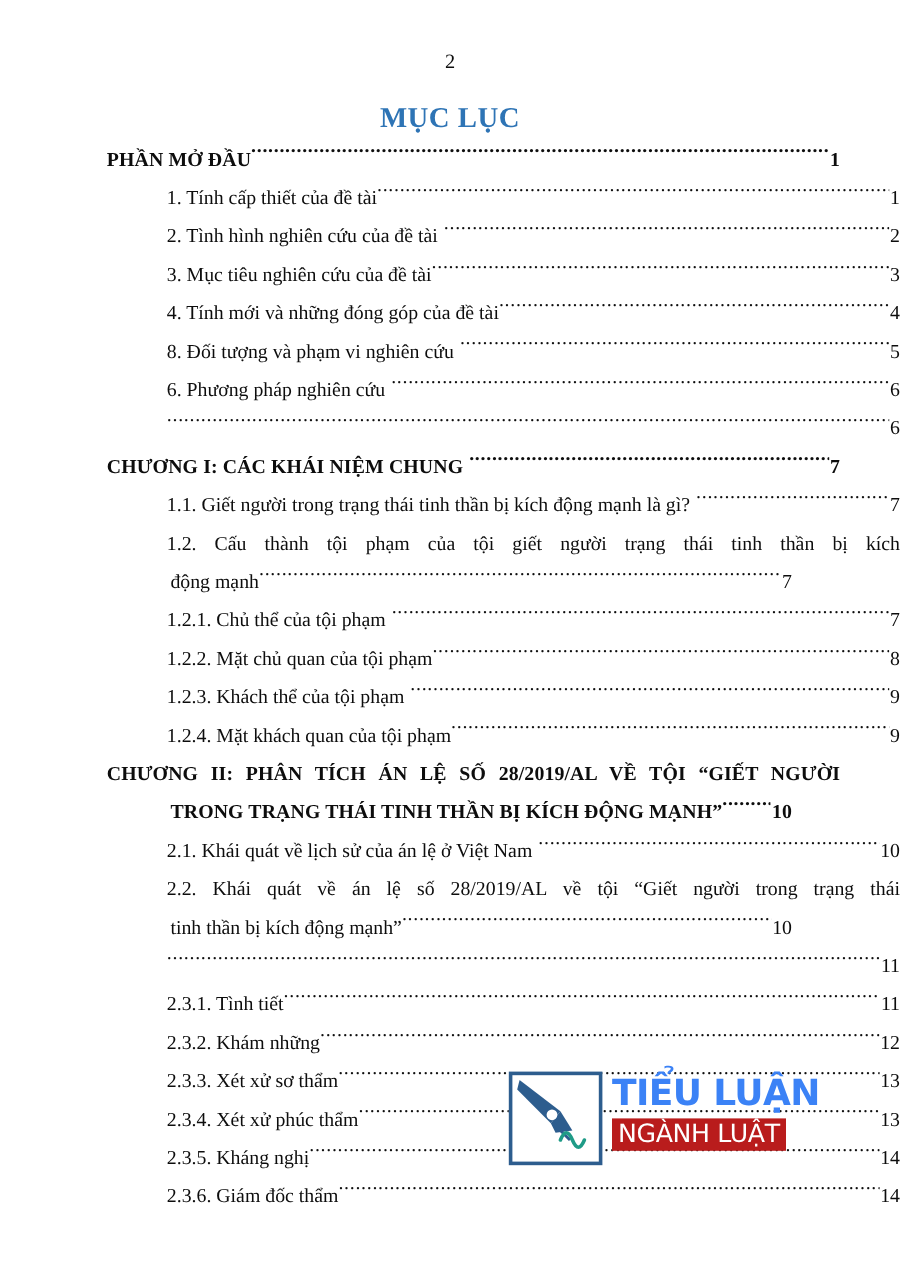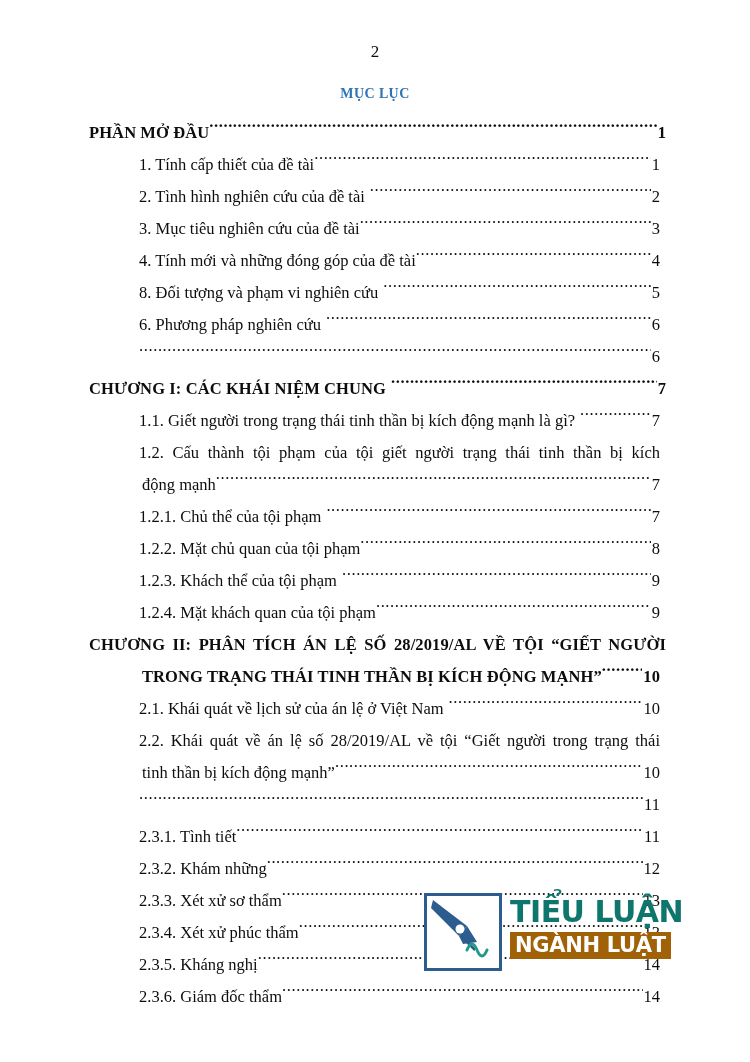--- a/index.html
+++ b/index.html
@@ -31,21 +31,21 @@
     color: #0d0d0d;
   }
 
   
   .toc-title {
     position: absolute;
     top: 86px;
     left: 0;
     width: 750px;
     text-align: center;
-    font-size: 14px;
+    font-size: 24px;
     font-weight: bold;
     letter-spacing: 0.4px;
     color: #2E74B5;
   }
 
   
   .toc-list {
     position: absolute;
     top: 117px;
     left: 0;
@@ -59,28 +59,27 @@
     display: flex;
     align-items: baseline;
     white-space: nowrap;
     font-size: 16.5px;
     color: #0d0d0d;
   }
 
   
   .toc-row.level0 {
     padding-left: 89px;
-    padding-right: 84px;
+    padding-right: 50px;
     font-weight: bold;
     letter-spacing: 0.1px;
   }
   
   .toc-row.level1 {
     padding-left: 139px;
-    padding-right: 90px;
   }
   
   .toc-row.cont {
     padding-left: 118px;
     padding-right: 90px;
     margin-left: 24px;
   }
   .toc-row.cont.bold { font-weight: bold; letter-spacing: 0.1px; }
 
   .toc-text {
@@ -144,31 +143,31 @@
     position: absolute;
     left: 86px;
     top: 2px;
     width: 170px;
   }
   .logo-word-top {
     font-family: "DejaVu Sans", "Liberation Sans", sans-serif;
     font-weight: bold;
     font-size: 30px;
     line-height: 34px;
-    color: #0f766e;
+    color: #3b82f6;
     letter-spacing: -0.5px;
     white-space: nowrap;
   }
   .logo-word-bottom {
     margin-top: 3px;
     display: inline-block;
-    background: #a16207;
+    background: #b91c1c;
     color: #ffffff;
     font-family: "DejaVu Sans", "Liberation Sans", sans-serif;
-    font-weight: bold;
+    font-weight: normal;
     font-size: 21px;
     line-height: 27px;
     letter-spacing: -0.3px;
     padding: 0 5px;
     white-space: nowrap;
   }
 </style>
 </head>
 <body>
 

